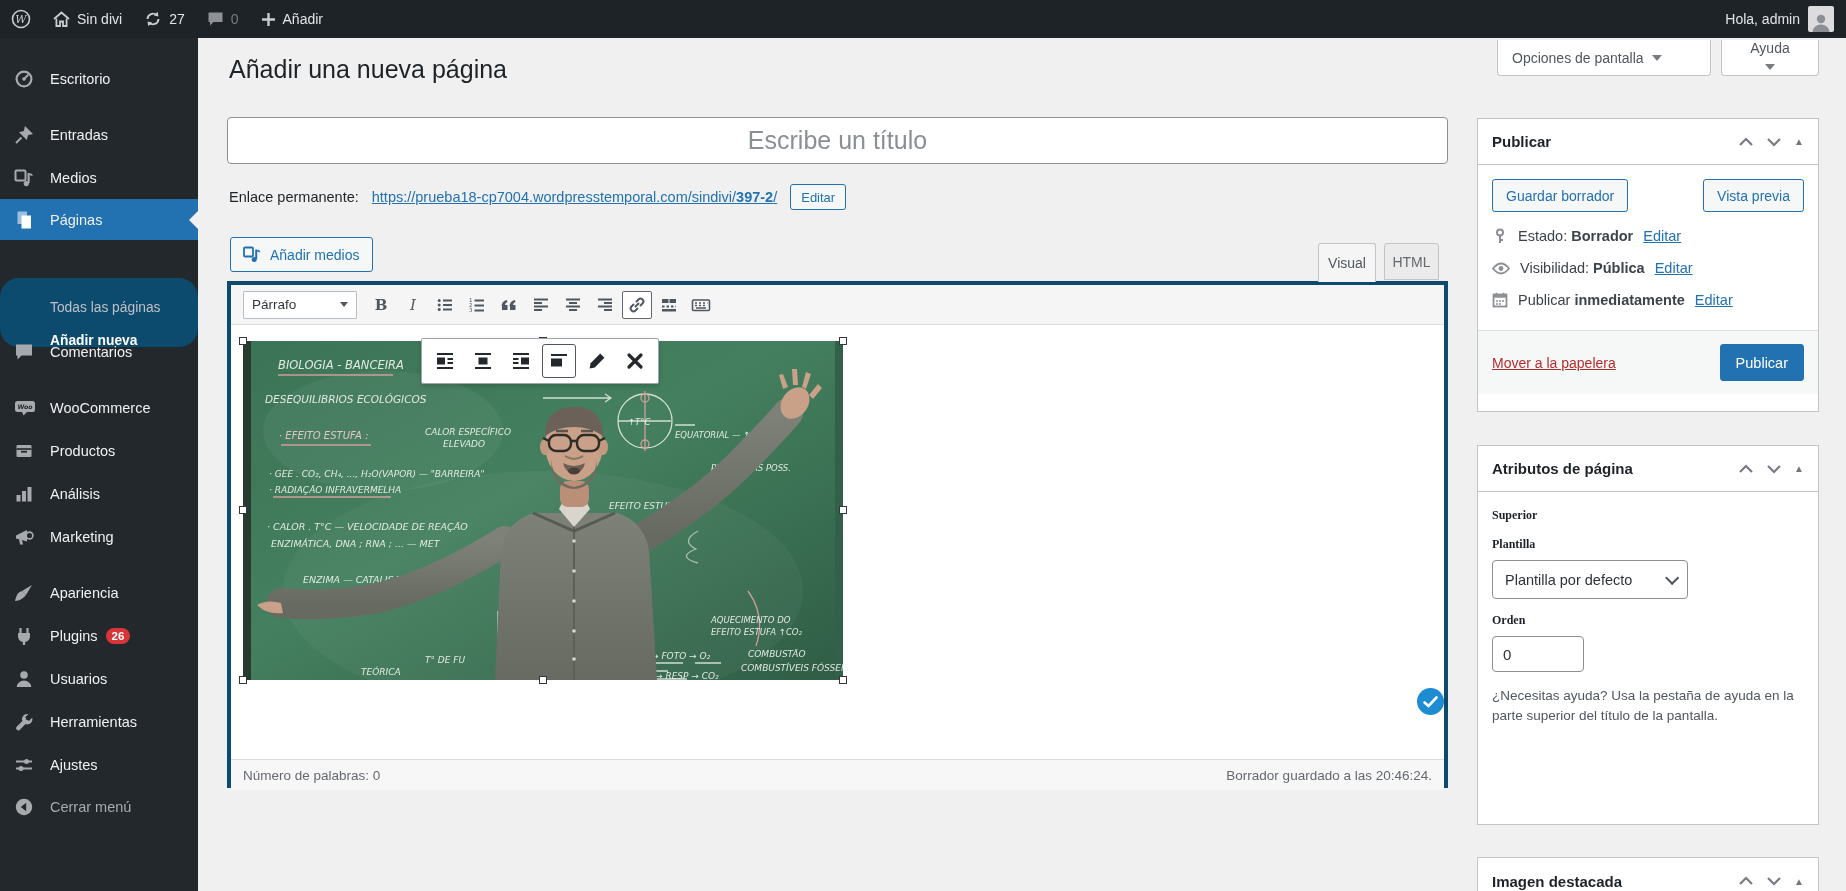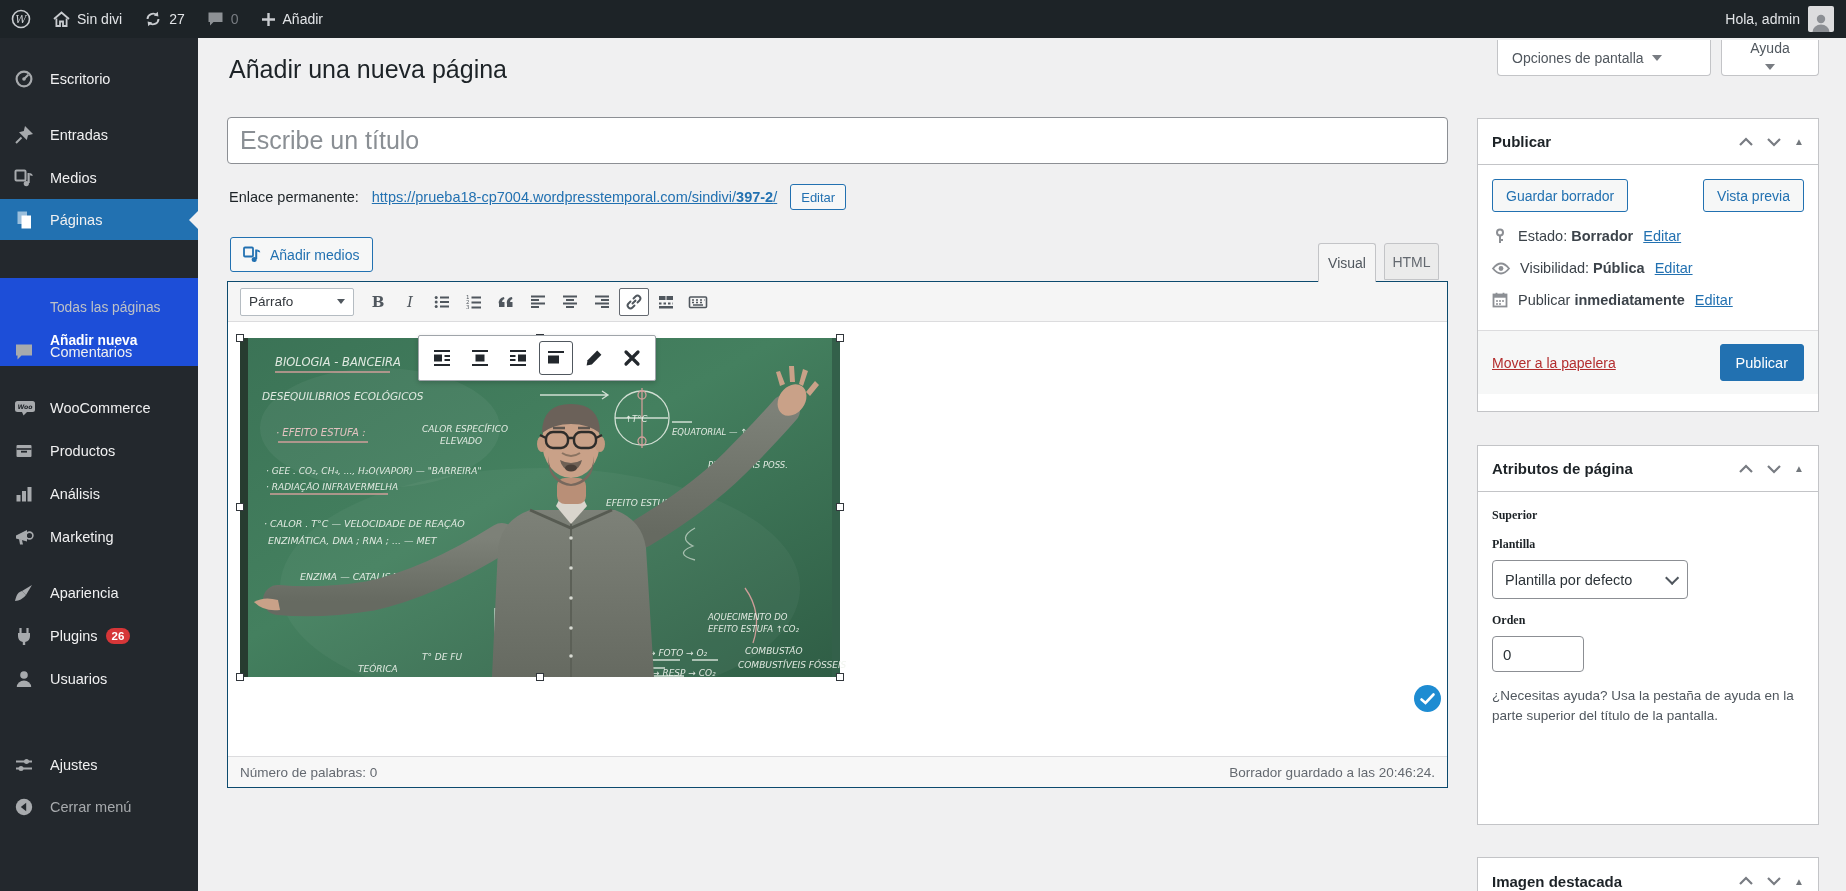--- a/index.html
+++ b/index.html
@@ -17,44 +17,44 @@
 
   
   .sidebar { position:absolute; left:0; top:38px; width:198px; height:853px; background:#23282d; z-index:30; }
   .menu-item { position:absolute; left:0; width:198px; height:41px; display:flex; align-items:center; color:#f0f0f1; font-size:14.5px; cursor:pointer; }
   .mi-icon { width:20px; height:20px; margin-left:14px; color:#a7aaad; flex:0 0 auto; }
   .mi-label { margin-left:16px; white-space:nowrap; }
   .menu-item.current { background:#2271b1; }
   .menu-item.current .mi-icon { color:#fff; }
   .menu-item.current::after { content:""; position:absolute; right:0; top:50%; margin-top:-9px; border:9px solid transparent; border-right-color:#f0f0f1; }
   .badge { background:#d63638; color:#fff; font-size:11.5px; border-radius:10px; padding:2px 6px; margin-left:8px; font-weight:bold; }
-  .submenu { position:absolute; left:0; top:240px; width:198px; height:88px; background:#1d4ed8; }
+  .submenu { position:absolute; left:0; top:240px; width:198px; height:69px; background:#0c4a6e;border-radius:19px; }
   .submenu-item { position:absolute; left:50px; color:#bdc1c6; font-size:13.8px; cursor:pointer; white-space:nowrap; }
   .submenu-item.current-sub { color:#fff; font-weight:bold; }
   .collapse-item { color:#a7aaad; }
 
   
   .page-title { position:absolute; left:229px; top:55px; font-size:25px; font-weight:400; color:#1d2327; }
   .screen-meta-btn { position:absolute; top:40px; height:36px; background:#fff; border:1px solid #c3c4c7; border-top:none; border-radius:0 0 4px 4px; display:flex; align-items:center; gap:8px; padding:0 14px; font-size:14px; color:#50575e; cursor:pointer; }
   .caret-down { width:0; height:0; border-left:5px solid transparent; border-right:5px solid transparent; border-top:6px solid #787c82; }
 
   
-  .title-input { position:absolute; left:227px; top:117px; width:1221px; height:47px; border:1px solid #8c8f94; border-radius:4px; background:#fff; font-size:25px; padding:0 12px; color:#14532d; font-family:"Liberation Sans",sans-serif; }
+  .title-input { position:absolute; left:227px; top:117px; width:1221px; height:47px; border:1px solid #8c8f94; border-radius:4px; background:#fff; font-size:25px; padding:0 12px; color:#14532d; font-family:"Liberation Sans",sans-serif;text-align:center; }
   .title-input::placeholder { color:#8a8f94; opacity:1; }
   .permalink-row { position:absolute; left:229px; top:184px; display:flex; align-items:center; font-size:14.5px; color:#1d2327; gap:13px; }
   .permalink-row a { color:#2271b1; text-decoration:underline; }
   .btn-small { display:inline-flex; align-items:center; height:26px; padding:0 10px; background:#f6f7f7; border:1px solid #2271b1; border-radius:3px; color:#2271b1; font-size:13px; cursor:pointer; }
 
   
   .add-media-btn { position:absolute; left:230px; top:237px; height:35px; display:inline-flex; align-items:center; gap:8px; padding:0 12px; background:#f6f7f7; border:1px solid #2271b1; border-radius:3px; color:#2271b1; font-size:14px; cursor:pointer; }
   .editor-tab { position:absolute; height:37px; display:flex; align-items:center; justify-content:center; font-size:14px; color:#646970; border:1px solid #c3c4c7; background:#ebebeb; cursor:pointer; border-radius:3px 3px 0 0; }
   .editor-tab.active { background:#f5f5f5; border-bottom:none; height:39px; z-index:3; color:#50575e; }
 
   
-  .editor-wrap { position:absolute; left:227px; top:281px; width:1221px; height:507px; border:1px solid #0c4a6e; background:#fff; z-index:2; }
+  .editor-wrap { position:absolute; left:227px; top:281px; width:1221px; height:507px; border:4px solid #0c4a6e; background:#fff; z-index:2; }
   .mce-toolbar { height:40px; background:#f5f5f5; border-bottom:1px solid #dcdcde; display:flex; align-items:center; padding:0 8px; }
   .format-select { width:114px; height:28px; background:#fff; border:1px solid #b5bcc2; border-radius:2px; display:flex; align-items:center; font-size:13.5px; color:#32373c; padding:0 8px; margin:0 8px 0 4px; cursor:pointer; justify-content:space-between; }
   .tbtn { width:30px; height:28px; display:flex; align-items:center; justify-content:center; color:#50575e; border:1px solid transparent; border-radius:2px; margin:0 1px; cursor:pointer; }
   .tbtn.active { border-color:#646970; background:#fff; }
   .mce-body { position:relative; height:434px; background:#fff; overflow:hidden; }
   .mce-statusbar { height:31px; background:#f7f7f7; border-top:1px solid #dcdcde; display:flex; align-items:center; justify-content:space-between; padding:6px 12px; font-size:13.5px; color:#646970; }
 
   .image-block { position:absolute; left:12px; top:16px; width:600px; height:339px; cursor:pointer; }
   .image-block svg { display:block; }
   .handle { position:absolute; width:8px; height:8px; background:#fff; border:1px solid #32373c; z-index:5; }
@@ -265,20 +265,28 @@
     <div class="menu-item" style="top:620px">
       <span class="mi-icon">
         <svg width="20" height="20" viewBox="0 0 20 20">
             <circle cx="10" cy="6" r="3.8" fill="currentColor"></circle>
             <path d="M2.8 18 a7.2 6.5 0 0 1 14.4 0 z" fill="currentColor"></path>
           </svg>
       </span>
       <span class="mi-label">Usuarios</span>
     </div>
 
+    <div class="menu-item" style="top:663px">
+      <span class="mi-icon">
+        <svg width="20" height="20" viewBox="0 0 20 20">
+            <path d="M13 2 a5 5 0 0 0 -4.6 7 L2.6 14.8 a2.2 2.2 0 0 0 3.1 3.1 L11.5 12 a5 5 0 0 0 6.6 -6.3 l-3 3 l-2.8 -.9 l-.9 -2.8 l3 -3 A5 5 0 0 0 13 2z" fill="currentColor"></path>
+          </svg>
+      </span>
+      <span class="mi-label">Herramientas</span>
+    </div>
 
     <div class="menu-item" style="top:706px">
       <span class="mi-icon">
         <svg width="20" height="20" viewBox="0 0 20 20">
             <path d="M2 6.5 H18 M2 13.5 H18" stroke="currentColor" stroke-width="2"></path>
             <circle cx="12.5" cy="6.5" r="2.5" fill="currentColor"></circle>
             <circle cx="7" cy="13.5" r="2.5" fill="currentColor"></circle>
           </svg>
       </span>
       <span class="mi-label">Ajustes</span>

